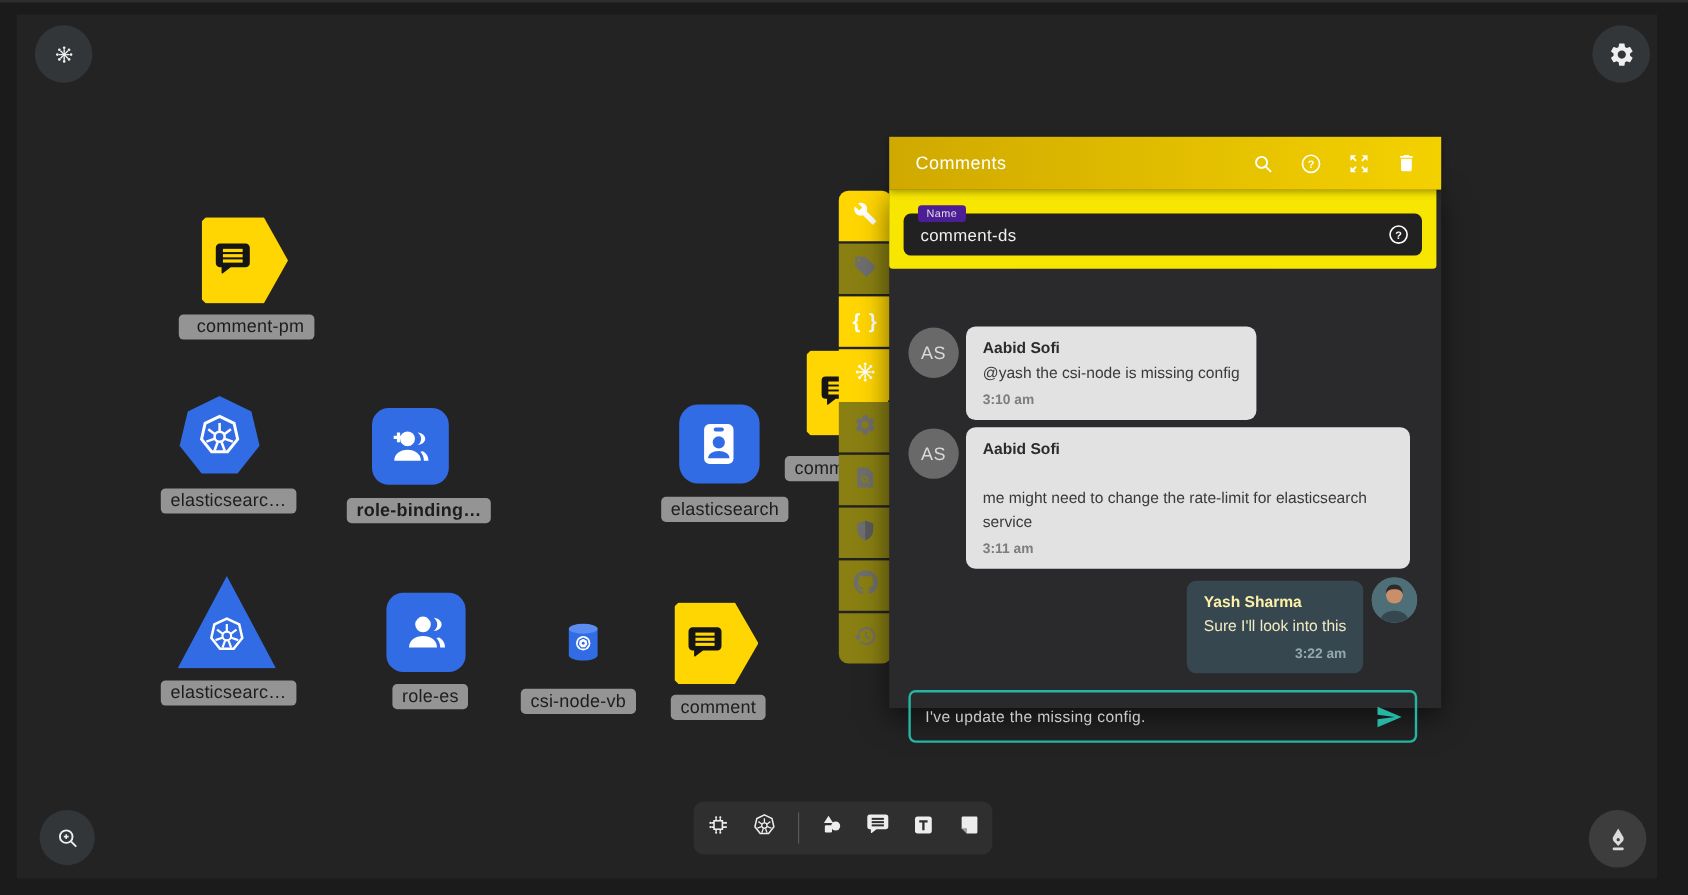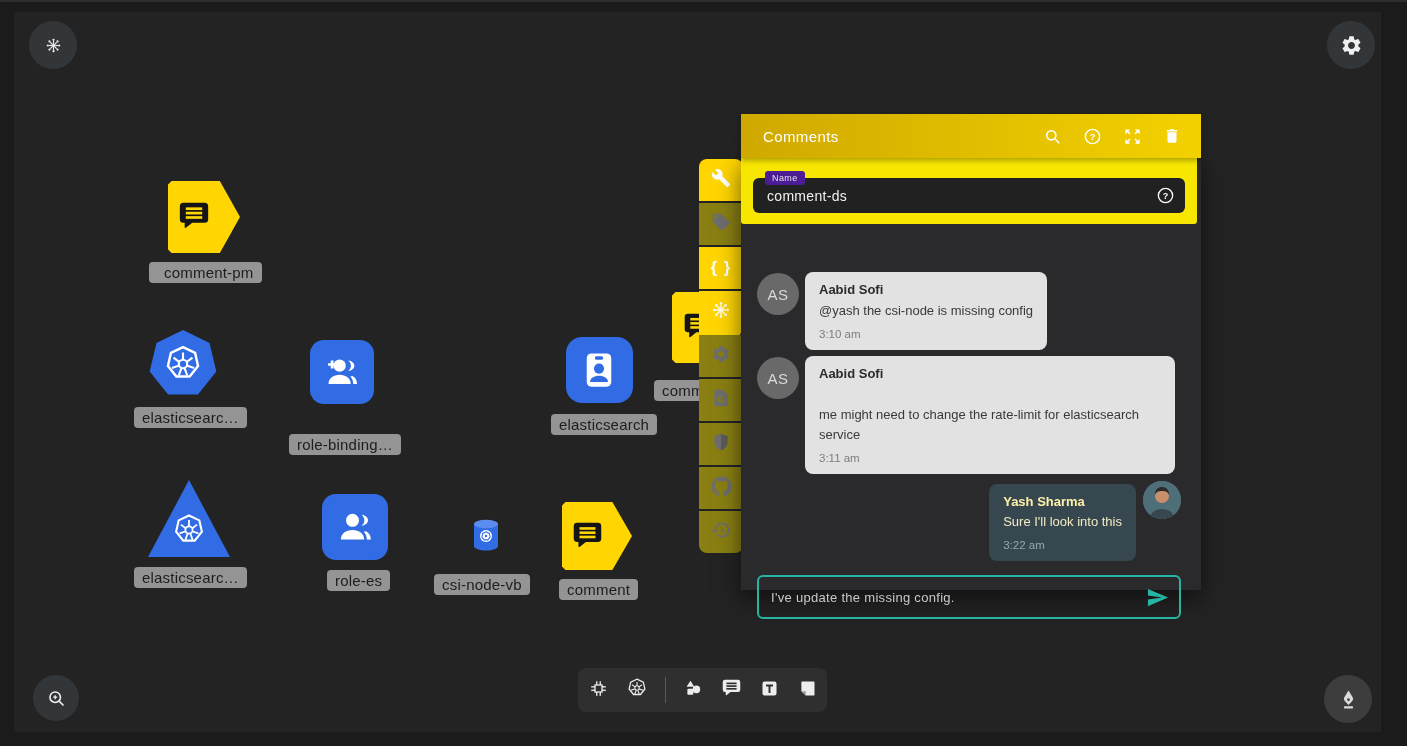--- a/index.html
+++ b/index.html
@@ -57,25 +57,25 @@
     color:#e0e0e0;font-size:9px;padding:2px 7px;letter-spacing:.4px;}
   .name-input{flex:1;background:transparent;border:none;outline:none;color:#f0f0f0;
     font-size:14px;padding:0 0 0 14px;font-family:"Liberation Sans",sans-serif;letter-spacing:.3px;}
   .name-help{margin-right:10px;display:flex;cursor:pointer;}
   
   .avatar{position:absolute;width:42px;height:42px;border-radius:50%;background:#696969;color:#d9d9d9;
     display:flex;align-items:center;justify-content:center;font-size:15px;letter-spacing:.5px;}
   .bubble{position:absolute;background:#e2e2e2;border-radius:8px;padding:10px 14px;width:max-content;}
   .bubble .b-name{font-weight:bold;font-size:13px;color:#2b2b2b;}
   .bubble .b-text{font-size:13px;color:#3a3a3a;margin-top:4px;line-height:1.55;}
-  .bubble .b-time{font-size:11.5px;color:#7d7d7d;margin-top:7px;}
+  .bubble .b-time{font-size:11.5px;color:#7d7d7d;margin-top:7px;font-weight:bold;}
   .bubble.dark{background:#37474f;}
   .bubble.dark .b-name{color:#fdf0a8;}
   .bubble.dark .b-text{color:#f2ebc4;white-space:nowrap;}
-  .bubble.dark .b-time{color:#93a7b0;text-align:left;}
+  .bubble.dark .b-time{color:#93a7b0;text-align:right;}
   .photo-avatar{position:absolute;width:38px;height:38px;border-radius:50%;overflow:hidden;background:#4e6e78;}
   
   .composer{position:absolute;left:16px;top:417px;width:424px;height:44px;border:2px solid #26b5a3;
     border-radius:6px;display:flex;align-items:center;background:transparent;box-sizing:border-box;}
   .composer input{flex:1;background:transparent;border:none;outline:none;color:#c9c9c9;font-size:13px;
     padding-left:12px;font-family:"Liberation Sans",sans-serif;letter-spacing:.3px;}
   .send-btn{display:flex;padding-right:10px;cursor:pointer;}
 </style>
 </head>
 <body>
@@ -198,21 +198,21 @@
 <div class="abs nlabel" style="left:134px;top:407px;">elasticsearc…</div>
 
 <div class="abs node shape-roundsq" style="left:310px;top:340px;width:64px;height:64px;">
   <span>
     <svg width="38" height="38" viewBox="0 0 24 24" style="left:13px;top:13px;position:absolute;color:#ffffff;">
       <use href="#users"></use>
       <path fill="#ffffff" d="M3.2 6.4h1.7V4.7h1.7v1.7h1.7v1.7H6.6v1.7H4.9V8.1H3.2z"></path>
     </svg>
   </span>
 </div>
-<div class="abs nlabel" style="left:289px;top:434px;">role-binding…</div>
+<div class="abs nlabel" style="left:289px;top:415px;font-weight:bold;">role-binding…</div>
 
 <div class="abs node shape-squircle" style="left:566px;top:337px;width:67px;height:66px;">
   <span>
     <svg width="42" height="42" viewBox="0 0 24 24" style="left:12px;top:12px;position:absolute;">
         <use href="#badge"></use>
       </svg>
   </span>
 </div>
 <div class="abs nlabel" style="left:551px;top:414px;">elasticsearch</div>
 

